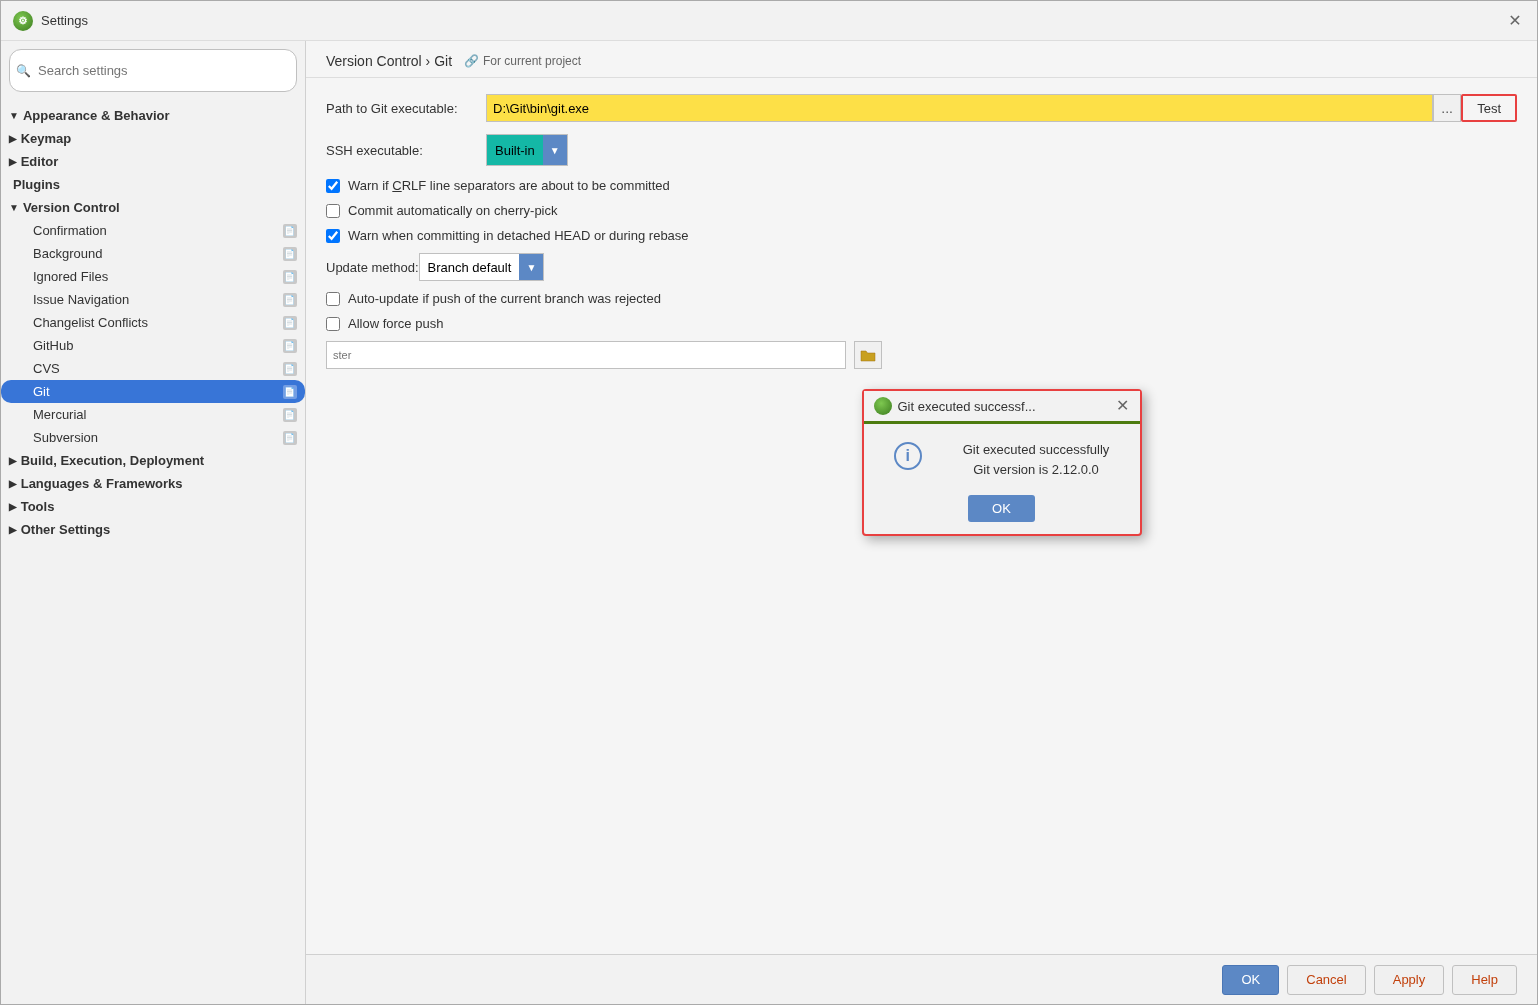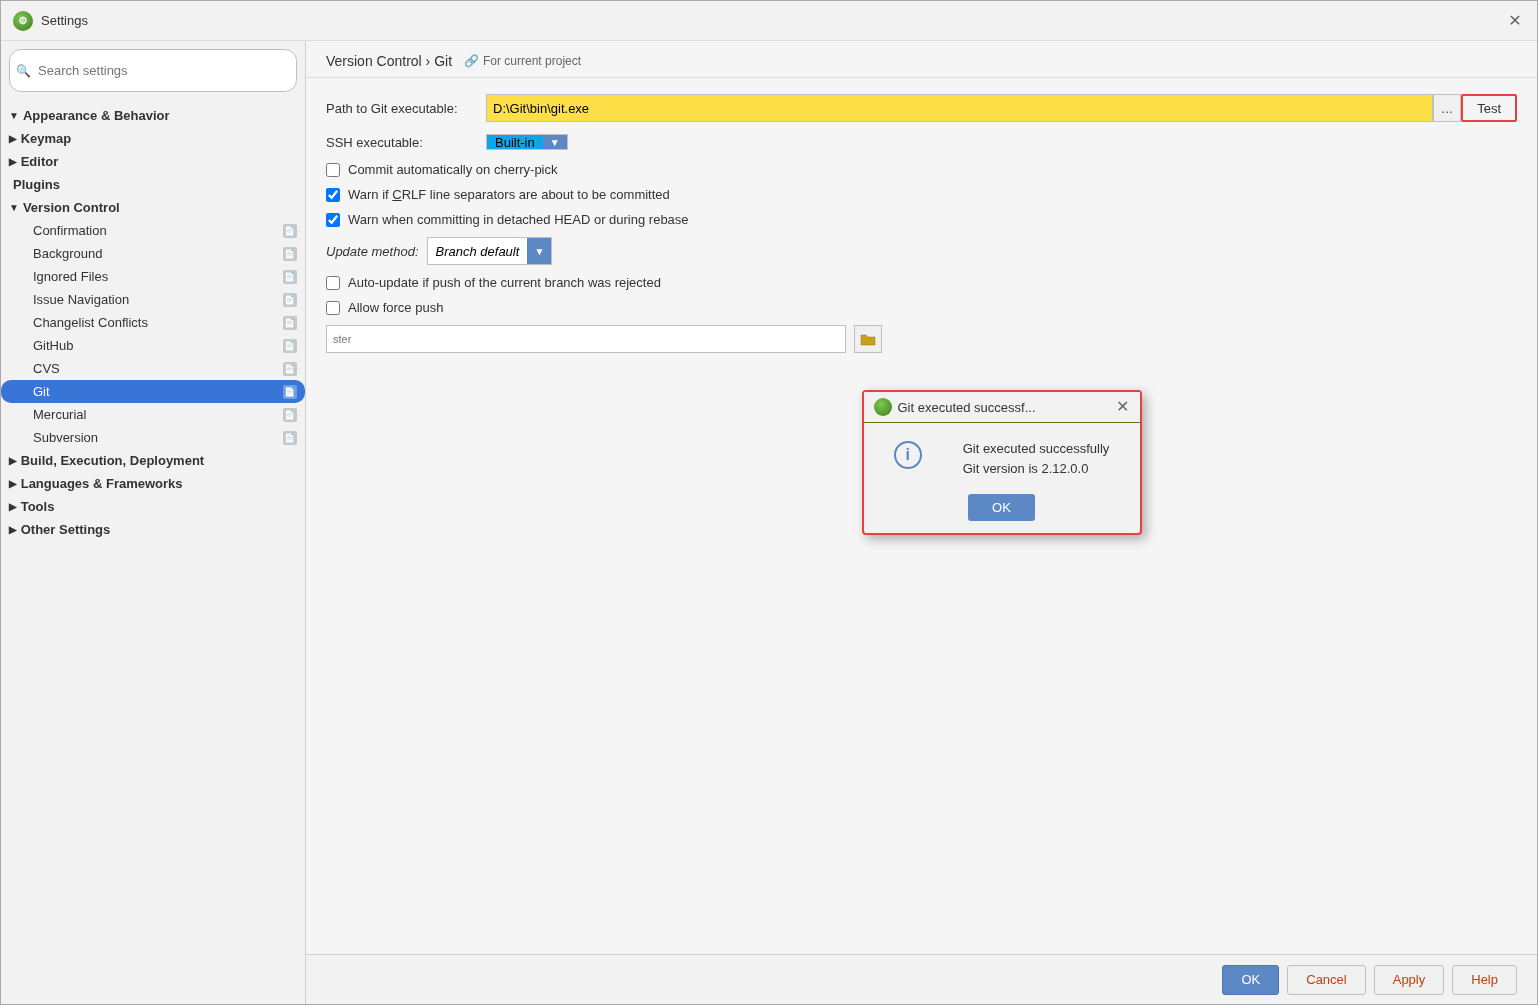--- a/index.html
+++ b/index.html
@@ -210,22 +210,22 @@
       background: #f5f5f5;
       cursor: pointer;
       font-size: 13px;
       color: #333;
       border-radius: 2px;
     }
     .ssh-select {
       display: flex;
       align-items: center;
       border: 1px solid #c0c0c0;
-      background: #0ea5e9;
-      height: 16px;
+      background: #14b8a6;
+      height: 32px;
       justify-content: center;
     }
     .ssh-select-value {
       padding: 0 8px;
       font-size: 13px;
     }
     .ssh-select-arrow {
       width: 24px;
       height: 100%;
       background: #5c88c5;
@@ -248,22 +248,20 @@
       cursor: pointer;
     }
     .checkbox-label {
       color: #333;
     }
     .checkbox-label .ul { text-decoration: underline; }
     .update-method-row {
       display: flex;
       align-items: center;
       margin-bottom: 10px;
-      gap: 8px;
-      font-style: italic;
     }
     .update-method-label {
       color: #333;
     }
     .update-select {
       display: flex;
       align-items: center;
       border: 1px solid #c0c0c0;
       background: white;
       height: 28px;
@@ -327,21 +325,21 @@
       box-shadow: 4px 4px 12px rgba(0,0,0,0.3);
       position: relative;
       top: -60px;
       left: 80px;
     }
     .dialog-titlebar {
       background: #f2f2f2;
       padding: 6px 10px;
       display: flex;
       align-items: center;
-      border-bottom: 1px solid #4d7c0f;
+      border-bottom: 3px solid #4d7c0f;
     }
     .dialog-title-icon {
       width: 18px;
       height: 18px;
       background: radial-gradient(circle at 40% 35%, #7ec850, #3a7a1e);
       border-radius: 50%;
       margin-right: 6px;
       flex-shrink: 0;
     }
     .dialog-title-text {
@@ -377,20 +375,21 @@
       justify-content: center;
       color: #5c88c5;
       font-size: 16px;
       font-weight: bold;
       flex-shrink: 0;
       margin-top: 2px;
     }
     .dialog-message {
       font-size: 13px;
       color: #333;
+      text-align: center;
       line-height: 1.5;
       margin-left: 31px;
     }
     .btn-ok {
       background: #5c88c5;
       color: white;
       border: none;
       padding: 6px 24px;
       font-size: 13px;
       cursor: pointer;
@@ -570,27 +569,27 @@
 
           <div class="form-row">
             <span class="form-label">SSH executable:</span>
             <div class="ssh-select">
               <span class="ssh-select-value">Built-in</span>
               <div class="ssh-select-arrow">▼</div>
             </div>
           </div>
 
           <div class="checkbox-row">
+            <input type="checkbox" checked="" style="">
+            <span class="checkbox-label">Warn if <span class="ul">C</span>RLF line separators are about to be committed</span>
+          </div>
+
+          <div class="checkbox-row">
             <input type="checkbox" style="">
             <span class="checkbox-label">Commit automatically on cherry-pick</span>
-          </div>
-
-          <div class="checkbox-row">
-            <input type="checkbox" checked="" style="">
-            <span class="checkbox-label">Warn if <span class="ul">C</span>RLF line separators are about to be committed</span>
           </div>
 
           <div class="checkbox-row">
             <input type="checkbox" checked="" style="">
             <span class="checkbox-label">Warn when committing in detached HEAD or during rebase</span>
           </div>
 
           <div class="update-method-row">
             <span class="update-method-label">Update method:</span>
             <div class="update-select">

